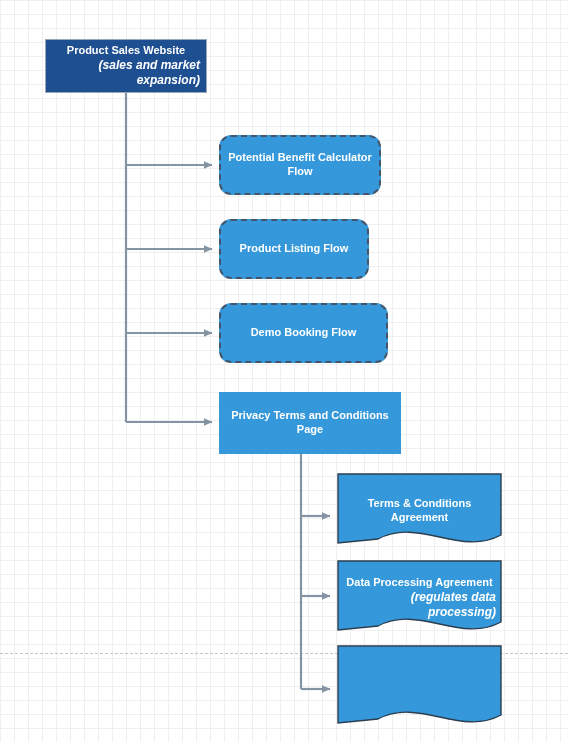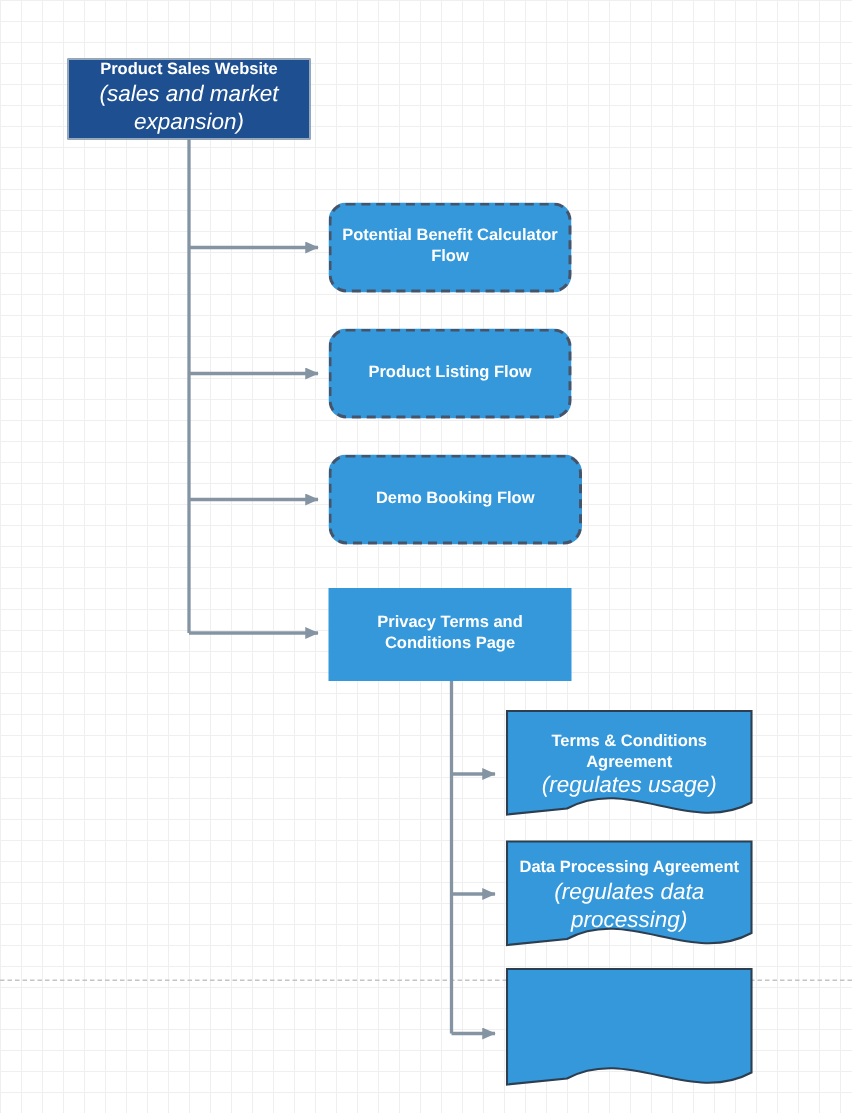--- a/index.html
+++ b/index.html
@@ -58,23 +58,24 @@
   .node .txt {
     width: 100%;
     padding: 0 6px;
     box-sizing: border-box;
   }
   .node .l1 {
     font-size: 11px;
     font-weight: bold;
   }
   .node .l2 {
-    font-size: 15px;
-    font-weight: normal;
+    font-size: 12px;
+    font-weight: bold;
     font-style: italic;
+    text-align: right;
   }
   
   .node-root {
     background: #1d4f91;
     border: 1px solid #9aa7b4;
   }
   
   .node-rect {
     background: #3498db;
   }
@@ -140,45 +141,44 @@
       <div class="l2">(sales and market expansion)</div>
     </div>
   </div>
 
   <div class="node node-round" style="left:219px; top:135px; width:162px; height:60px;">
     <div class="txt">
       <div class="l1">Potential Benefit Calculator Flow</div>
     </div>
   </div>
 
-  <div class="node node-round" style="left:219px; top:219px; width:162px; height:60px;text-align:center;">
+  <div class="node node-round" style="left:219px; top:219px; width:150px; height:60px;text-align:center;">
     <div class="txt">
       <div class="l1">Product Listing Flow</div>
     </div>
   </div>
 
   <div class="node node-round" style="left:219px; top:303px; width:169px; height:60px;">
     <div class="txt">
       <div class="l1">Demo Booking Flow</div>
     </div>
   </div>
 
-  <div class="node node-rect" style="left:219px; top:392px; width:162px; height:62px;">
+  <div class="node node-rect" style="left:219px; top:392px; width:182px; height:62px;">
     <div class="txt">
       <div class="l1">Privacy Terms and Conditions Page</div>
     </div>
   </div>
 
   <div class="node node-doc" style="left:337px; top:473px; width:165px; height:76px;">
     <svg class="doc-bg" viewBox="0 0 165 76" preserveAspectRatio="none">
       <path d="M1,1 L164,1 L164,62 C123,84 82,44 41,66 L1,70 Z" fill="#3498db" stroke="#2c3e50" stroke-width="1.4"></path>
     </svg>
     <div class="txt">
       <div class="l1">Terms &amp; Conditions Agreement</div>
-      <div class="l2">(regulates usage)</div>
     </div>
   </div>
 
   <div class="node node-doc" style="left:337px; top:560px; width:165px; height:76px;">
     <svg class="doc-bg" viewBox="0 0 165 76" preserveAspectRatio="none">
       <path d="M1,1 L164,1 L164,62 C123,84 82,44 41,66 L1,70 Z" fill="#3498db" stroke="#2c3e50" stroke-width="1.4"></path>
     </svg>
     <div class="txt">
       <div class="l1">Data Processing Agreement</div>
       <div class="l2">(regulates data processing)</div>

